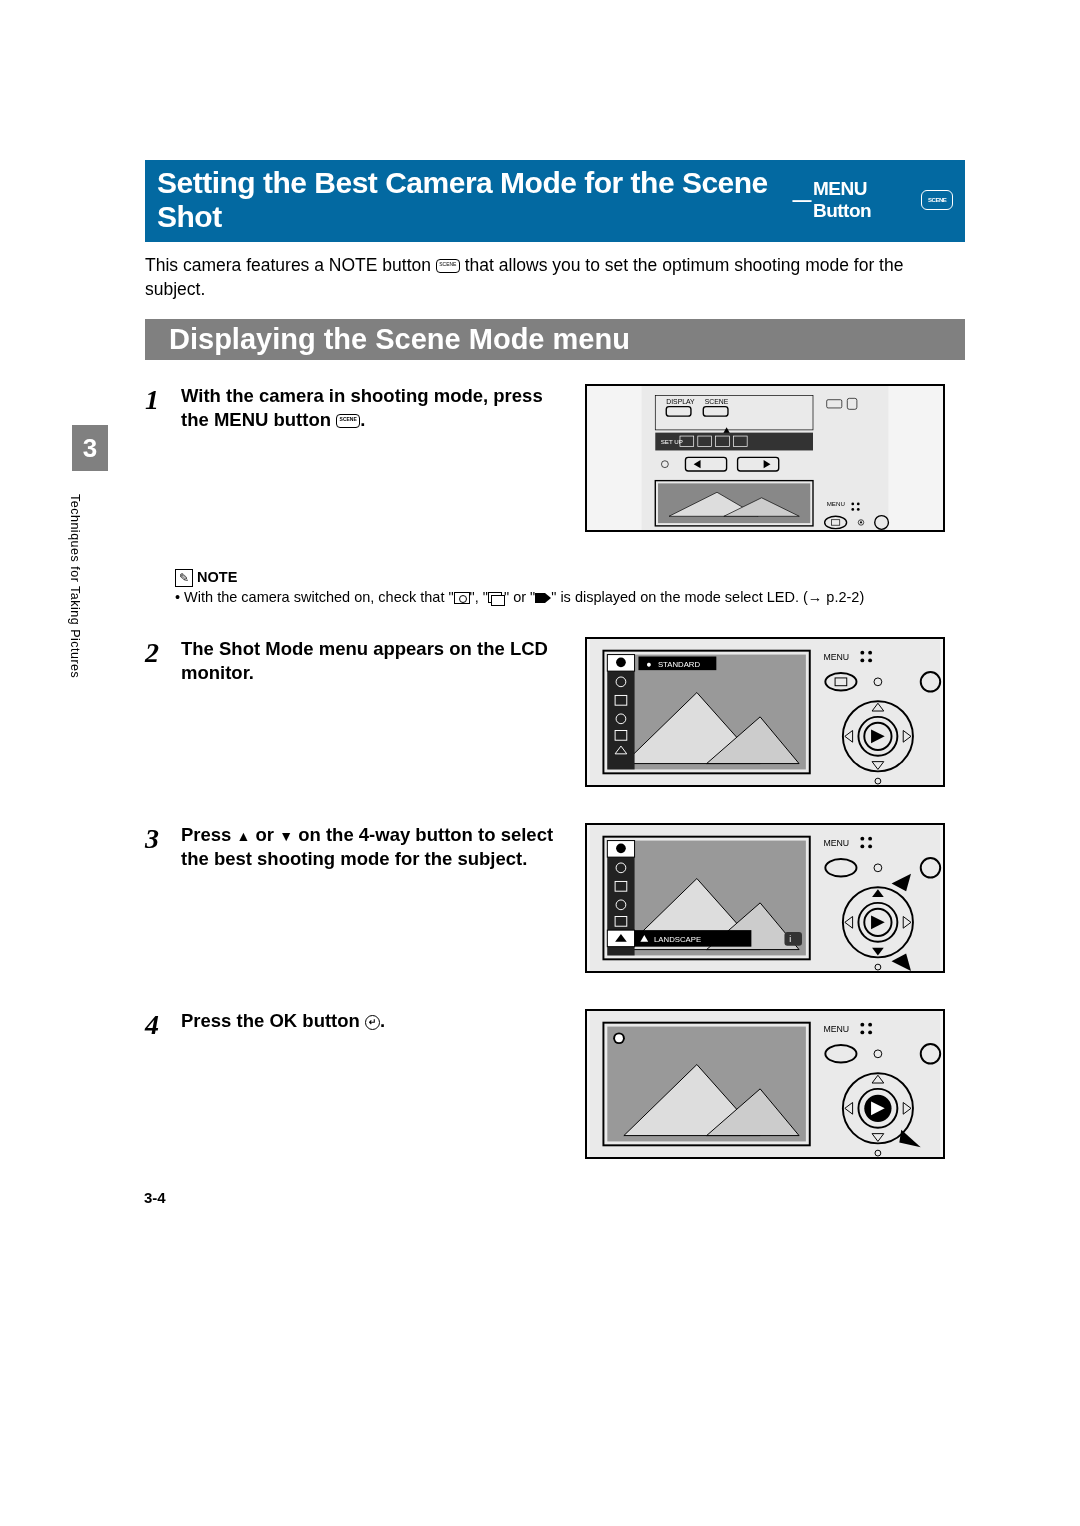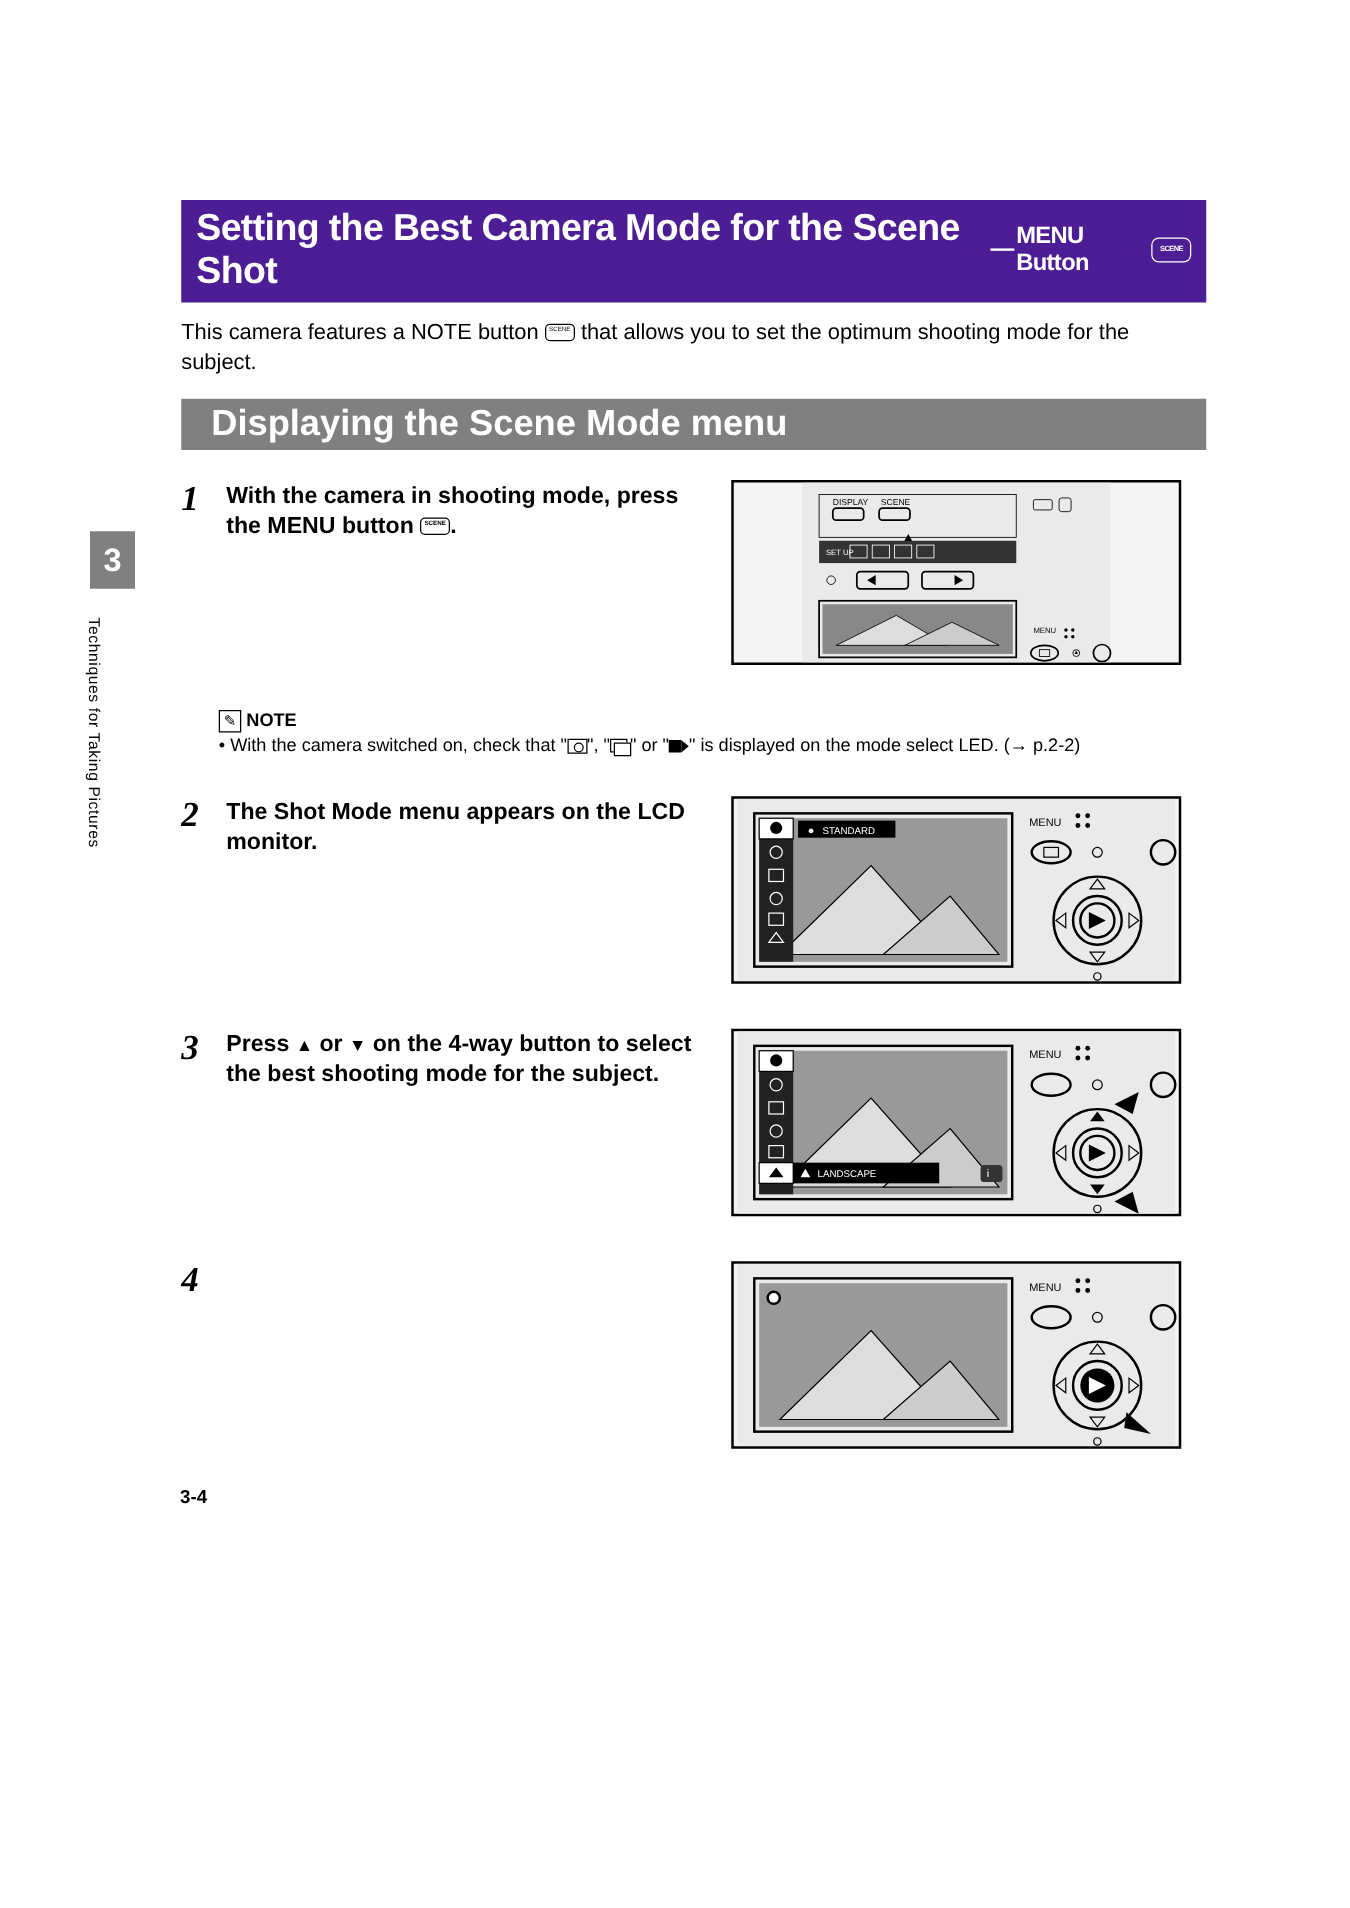--- a/index.html
+++ b/index.html
@@ -5,21 +5,21 @@
   * { box-sizing: border-box; margin: 0; padding: 0; }
   body {
     font-family: Arial, Helvetica, sans-serif;
     background: #fff;
     width: 1080px;
     height: 1526px;
     position: relative;
     padding: 160px 115px 0 95px;
   }
   .main-title {
-    background: #4c1d95;
+    background: #0369a1;
     color: #fff;
     padding: 6px 12px 8px 12px;
     font-weight: bold;
     font-stretch: condensed;
     font-size: 30px;
     margin-left: 50px;
     display: flex;
     align-items: center;
     gap: 0;
     letter-spacing: -0.5px;
@@ -328,20 +328,23 @@
       <polygon points="310,140 330,150 325,132" fill="#000"></polygon>
       <circle cx="296" cy="146" r="3" fill="none" stroke="#000"></circle>
     </svg>
   </div>
 </div>
 
 <div class="step-row">
   <div class="txt-col">
     <div class="step-num">4</div>
     <div class="step-body">
+      <p class="step-title">
+        <span>Press the OK button </span><span class="ok-circle">↵</span><span>.</span>
+      </p>
     </div>
   </div>
   <div class="illust" style="height:150px;">
     <svg viewBox="0 0 360 150" width="100%" height="100%">
       <rect x="0" y="0" width="360" height="150" fill="#eaeaea"></rect>
       <rect x="14" y="12" width="212" height="126" fill="none" stroke="#000" stroke-width="2"></rect>
       <rect x="18" y="16" width="204" height="118" fill="#999"></rect>
       <polygon points="35,128 110,55 175,128" fill="#ddd" stroke="#000"></polygon>
       <polygon points="120,128 175,80 215,128" fill="#ccc" stroke="#000"></polygon>
       <circle cx="30" cy="28" r="6" fill="#000"></circle>

